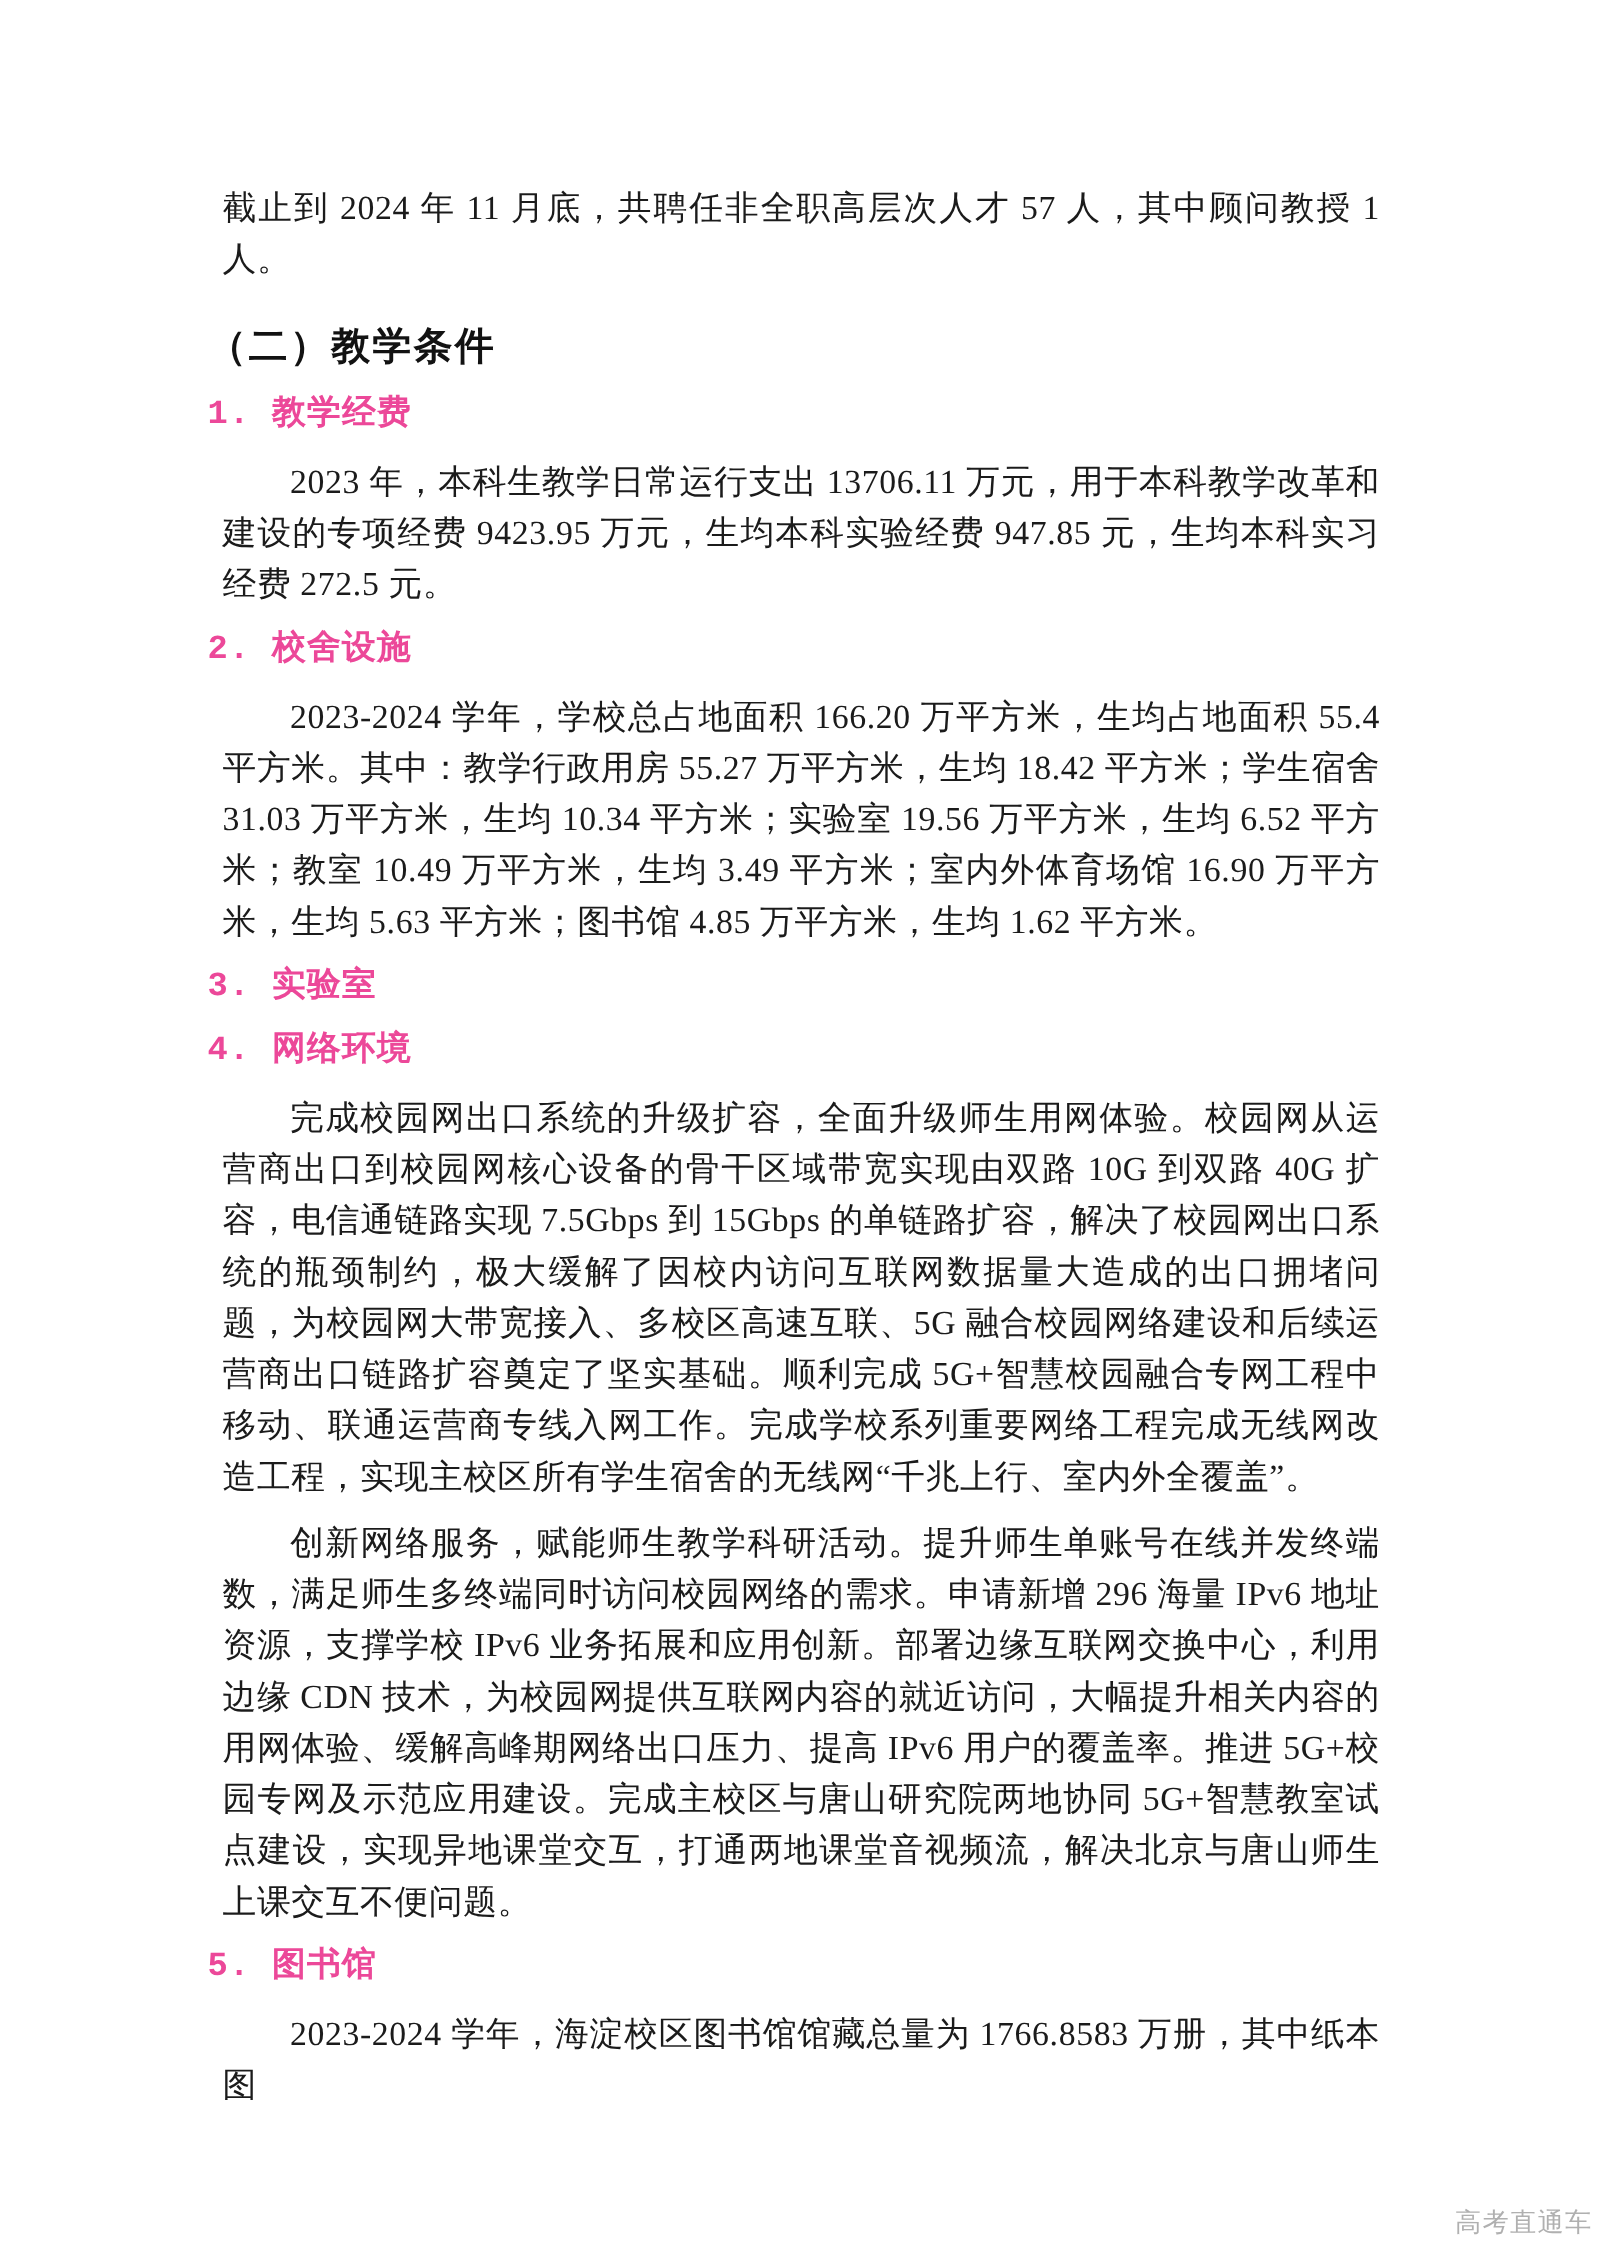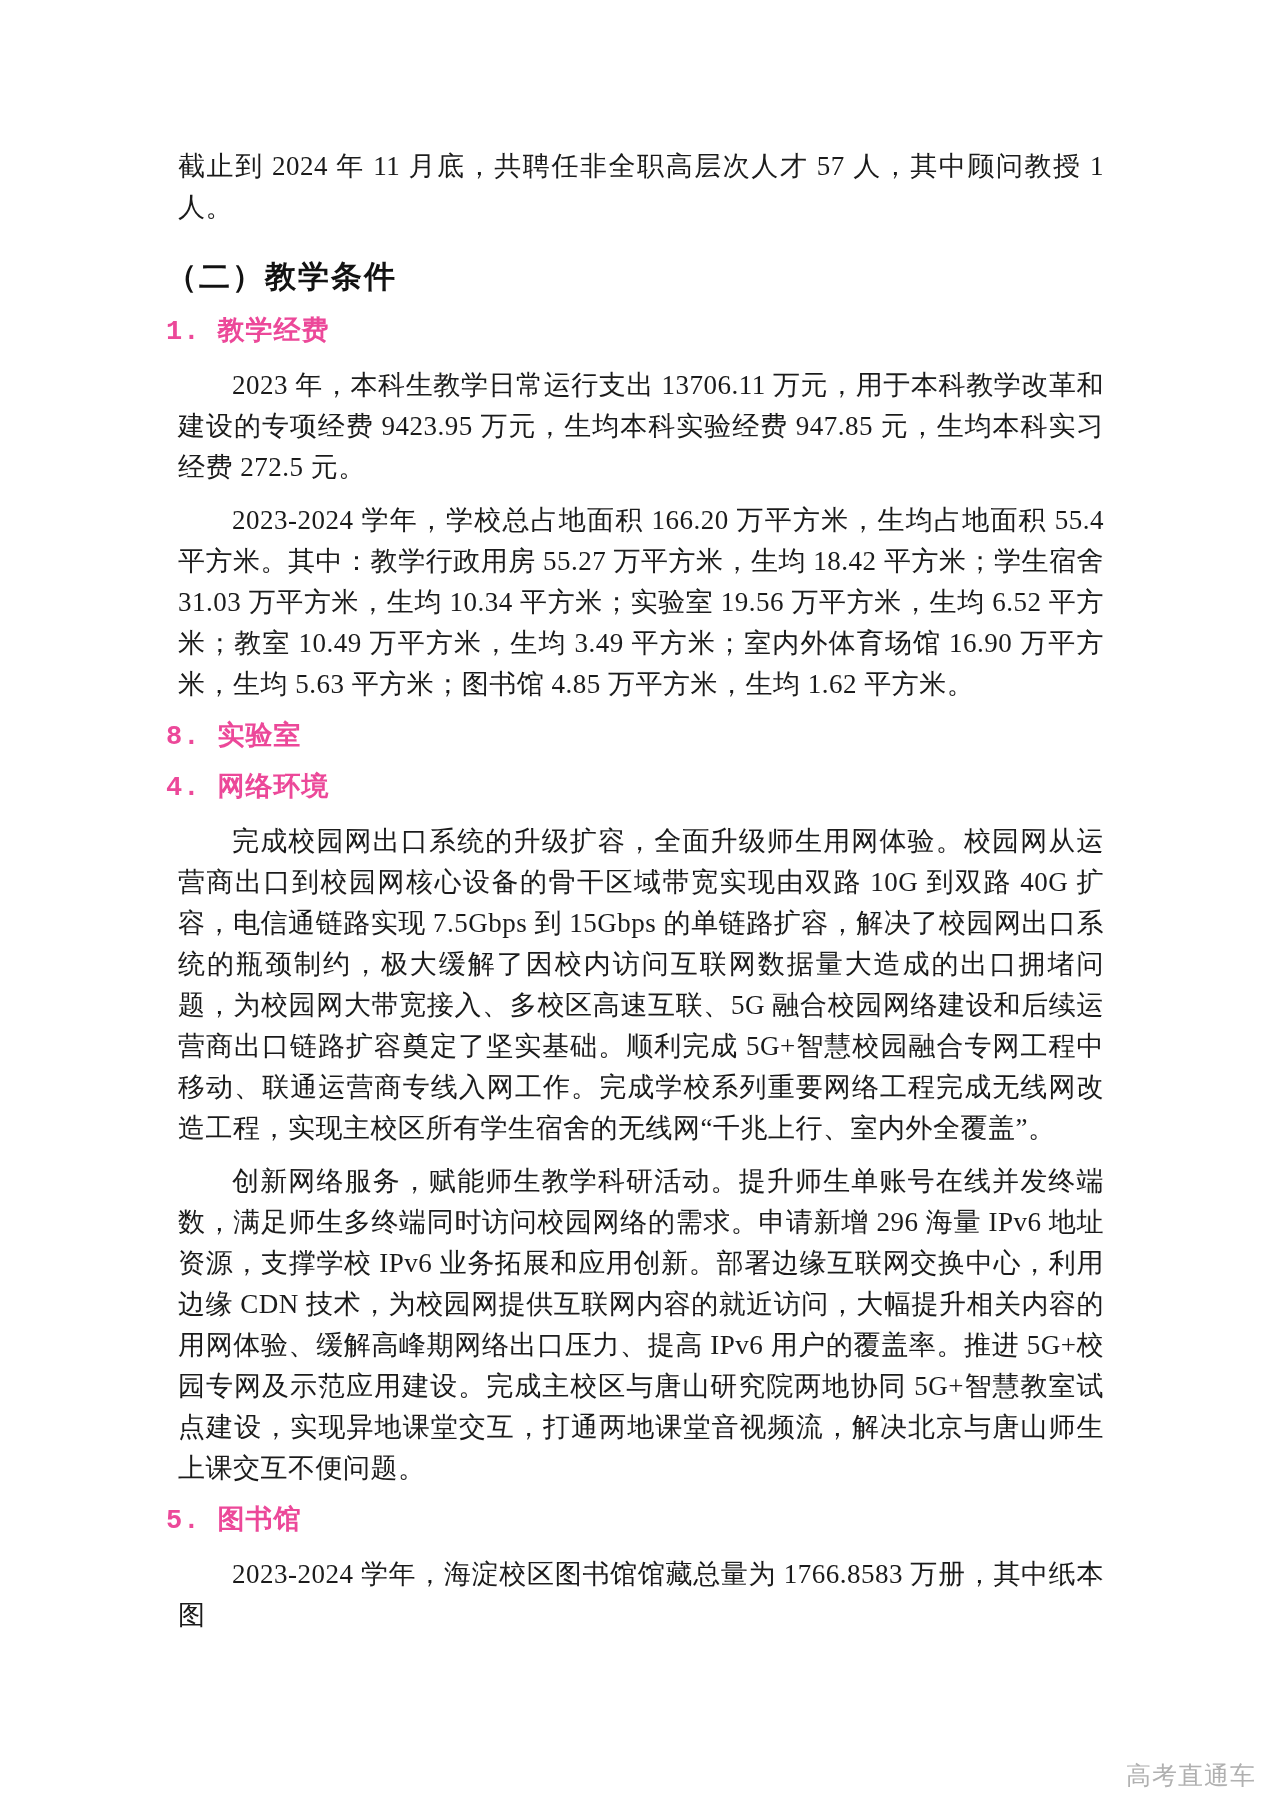--- a/index.html
+++ b/index.html
@@ -42,43 +42,44 @@
     margin: 10px 0 4px 0;
     font-family: Liberation Mono, monospace;
     font-weight: 600;
     font-size: 27px;
     line-height: 41px;
     color: #ec4899;
     letter-spacing: 1px;
   }
   .watermark {
     position: absolute;
-    right: 24px;
+    right: 6px;
     bottom: 18px;
     font-family: "Liberation Sans", "DejaVu Sans", sans-serif;
-    font-size: 25px;
+    font-size: 21px;
     color: #b0b0b0;
     letter-spacing: 1px;
   }
 </style>
 </head>
 <body>
 
 <div class="doc">
 
   <p class="body-par">截止到 2024 年 11 月底，共聘任非全职高层次人才 57 人，其中顾问教授 1 人。</p>
 
   <h2 class="h-major">（二）教学条件</h2>
 
   <h3 class="h-sub">1. 教学经费</h3>
   <p class="body-par indent">2023 年，本科生教学日常运行支出 13706.11 万元，用于本科教学改革和建设的专项经费 9423.95 万元，生均本科实验经费 947.85 元，生均本科实习经费 272.5 元。</p>
 
+  <h3 class="h-sub">2. 校舍设施</h3>
   <p class="body-par indent">2023-2024 学年，学校总占地面积 166.20 万平方米，生均占地面积 55.4 平方米。其中：教学行政用房 55.27 万平方米，生均 18.42 平方米；学生宿舍 31.03 万平方米，生均 10.34 平方米；实验室 19.56 万平方米，生均 6.52 平方米；教室 10.49 万平方米，生均 3.49 平方米；室内外体育场馆 16.90 万平方米，生均 5.63 平方米；图书馆 4.85 万平方米，生均 1.62 平方米。</p>
 
-  <h3 class="h-sub">8. 实验室</h3>
+  <h3 class="h-sub">3. 实验室</h3>
 
   <h3 class="h-sub">4. 网络环境</h3>
   <p class="body-par indent">完成校园网出口系统的升级扩容，全面升级师生用网体验。校园网从运营商出口到校园网核心设备的骨干区域带宽实现由双路 10G 到双路 40G 扩容，电信通链路实现 7.5Gbps 到 15Gbps 的单链路扩容，解决了校园网出口系统的瓶颈制约，极大缓解了因校内访问互联网数据量大造成的出口拥堵问题，为校园网大带宽接入、多校区高速互联、5G 融合校园网络建设和后续运营商出口链路扩容奠定了坚实基础。顺利完成 5G+智慧校园融合专网工程中移动、联通运营商专线入网工作。完成学校系列重要网络工程完成无线网改造工程，实现主校区所有学生宿舍的无线网“千兆上行、室内外全覆盖”。</p>
   <p class="body-par indent">创新网络服务，赋能师生教学科研活动。提升师生单账号在线并发终端数，满足师生多终端同时访问校园网络的需求。申请新增 296 海量 IPv6 地址资源，支撑学校 IPv6 业务拓展和应用创新。部署边缘互联网交换中心，利用边缘 CDN 技术，为校园网提供互联网内容的就近访问，大幅提升相关内容的用网体验、缓解高峰期网络出口压力、提高 IPv6 用户的覆盖率。推进 5G+校园专网及示范应用建设。完成主校区与唐山研究院两地协同 5G+智慧教室试点建设，实现异地课堂交互，打通两地课堂音视频流，解决北京与唐山师生上课交互不便问题。</p>
 
   <h3 class="h-sub">5. 图书馆</h3>
   <p class="body-par indent">2023-2024 学年，海淀校区图书馆馆藏总量为 1766.8583 万册，其中纸本图</p>
 
 </div>
 

